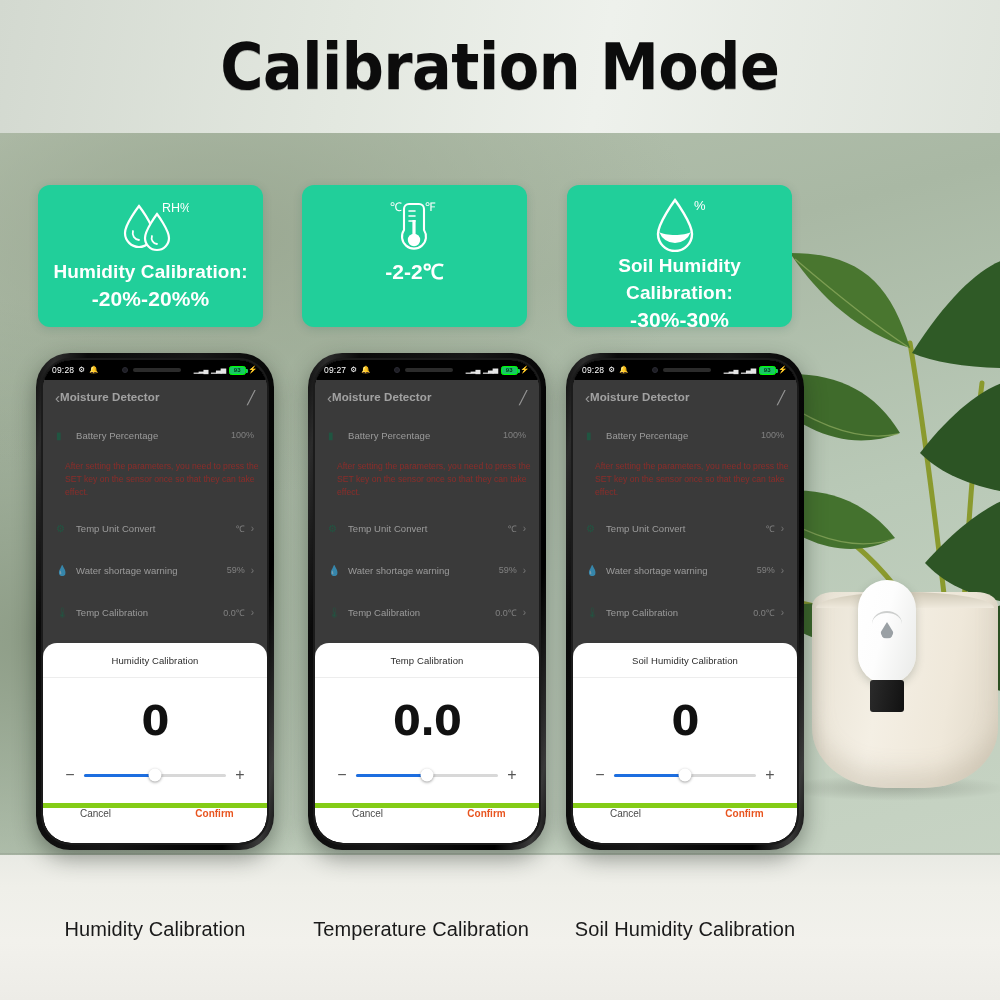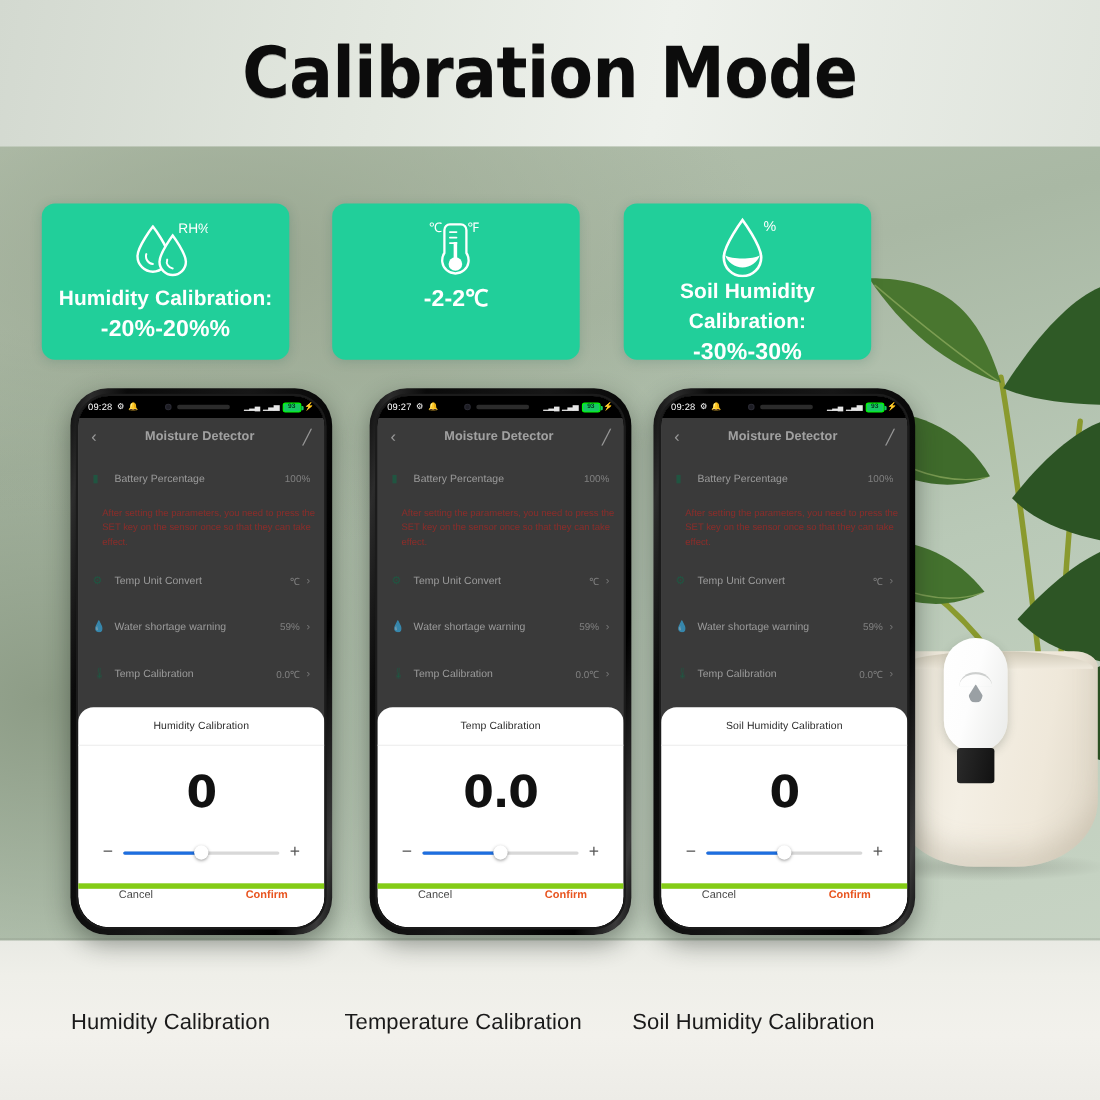--- a/index.html
+++ b/index.html
@@ -111,21 +111,21 @@
 
   .card-icon { height: 62px; display:flex; align-items:center; justify-content:center; }
   .card-line {
     font-size: 19px; line-height: 27px; font-weight: 700;
     letter-spacing: .1px; text-align: center;
   }
   .card-line.l2 { font-size: 21px; }
 
   
   .phone {
-    position: absolute; top: 220px; width: 238px; height: 497px; margin-left: 28px;
+    position: absolute; top: 220px; width: 238px; height: 497px;
   }
   .phone.p1 { left: 36px; }
   .phone.p2 { left: 308px; }
   .phone.p3 { left: 566px; }
 
   .phone-frame {
     position: absolute; inset: 0;
     border-radius: 34px;
     background: linear-gradient(100deg, #0d0d0d 0%, #2c2c2c 6%, #0a0a0a 16%, #171717 50%, #000 84%, #3a3a3a 95%, #101010 100%);
     padding: 5px;
@@ -168,21 +168,21 @@
 
   
   .app-body { position: relative; background: #545454; height: 100%; }
   .app-dim { position: absolute; inset: 0; background: rgba(0,0,0,.30); pointer-events:none; }
 
   .appbar {
     height: 34px; display: flex; align-items: center; padding: 0 12px;
     color: #e7e7e7;
   }
   .appbar .back { font-size: 15px; line-height: 1; opacity: .92; }
-  .appbar .title { flex: 1; text-align: center; font-size: 11.5px; font-weight: 600; letter-spacing: .1px; }
+  .appbar .title { flex: 1; text-align: left; font-size: 11.5px; font-weight: 600; letter-spacing: .1px; }
   .appbar .edit { font-size: 13px; line-height: 1; opacity: .92; }
 
   .row {
     height: 42px; display: flex; align-items: center; padding: 0 13px;
     color: #dcdcdc; font-size: 9.5px;
   }
   .row .ri { width: 16px; font-size: 10px; color: #2f7a5e; display:flex; align-items:center; }
   .row .rl { flex: 1; padding-left: 4px; letter-spacing: .05px; }
   .row .rv { font-size: 9px; opacity: .72; }
   .row .rc { font-size: 10px; opacity: .6; padding-left: 6px; }

